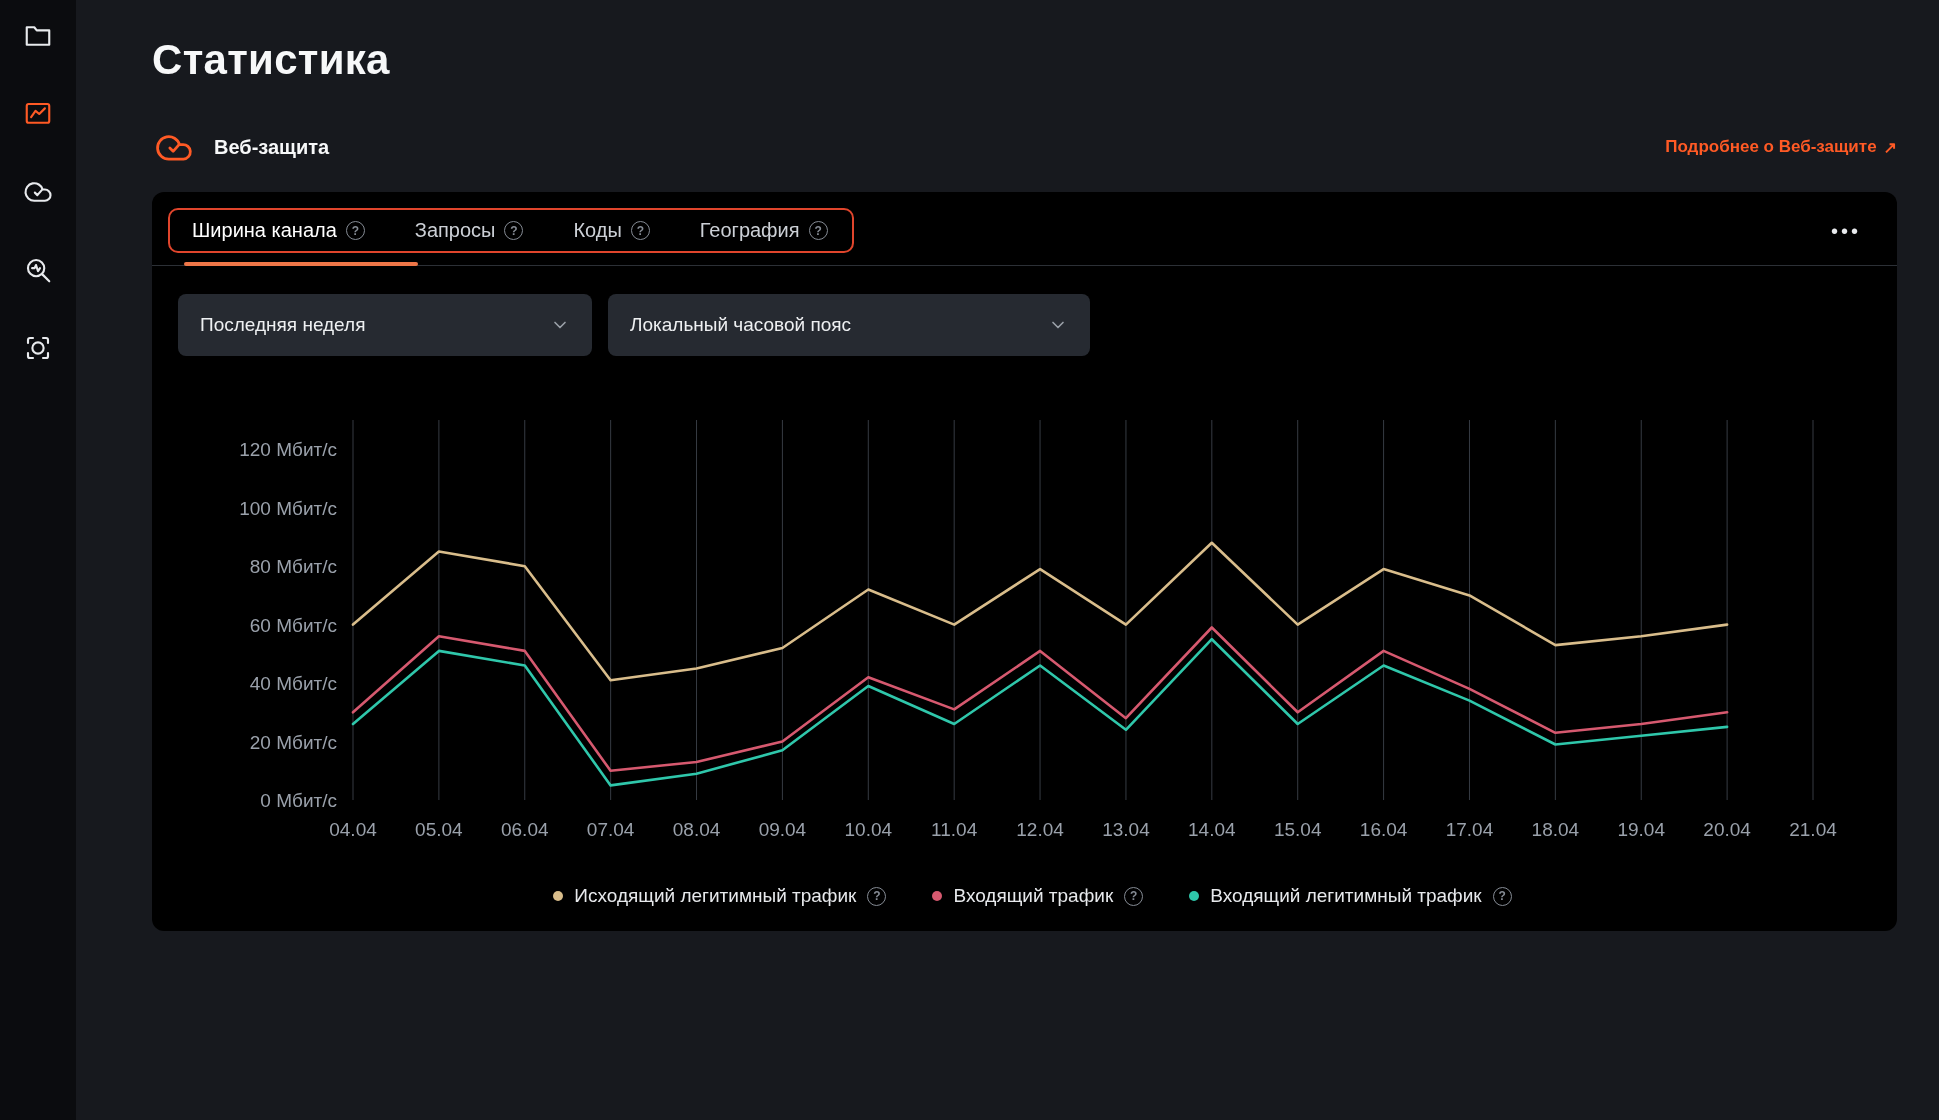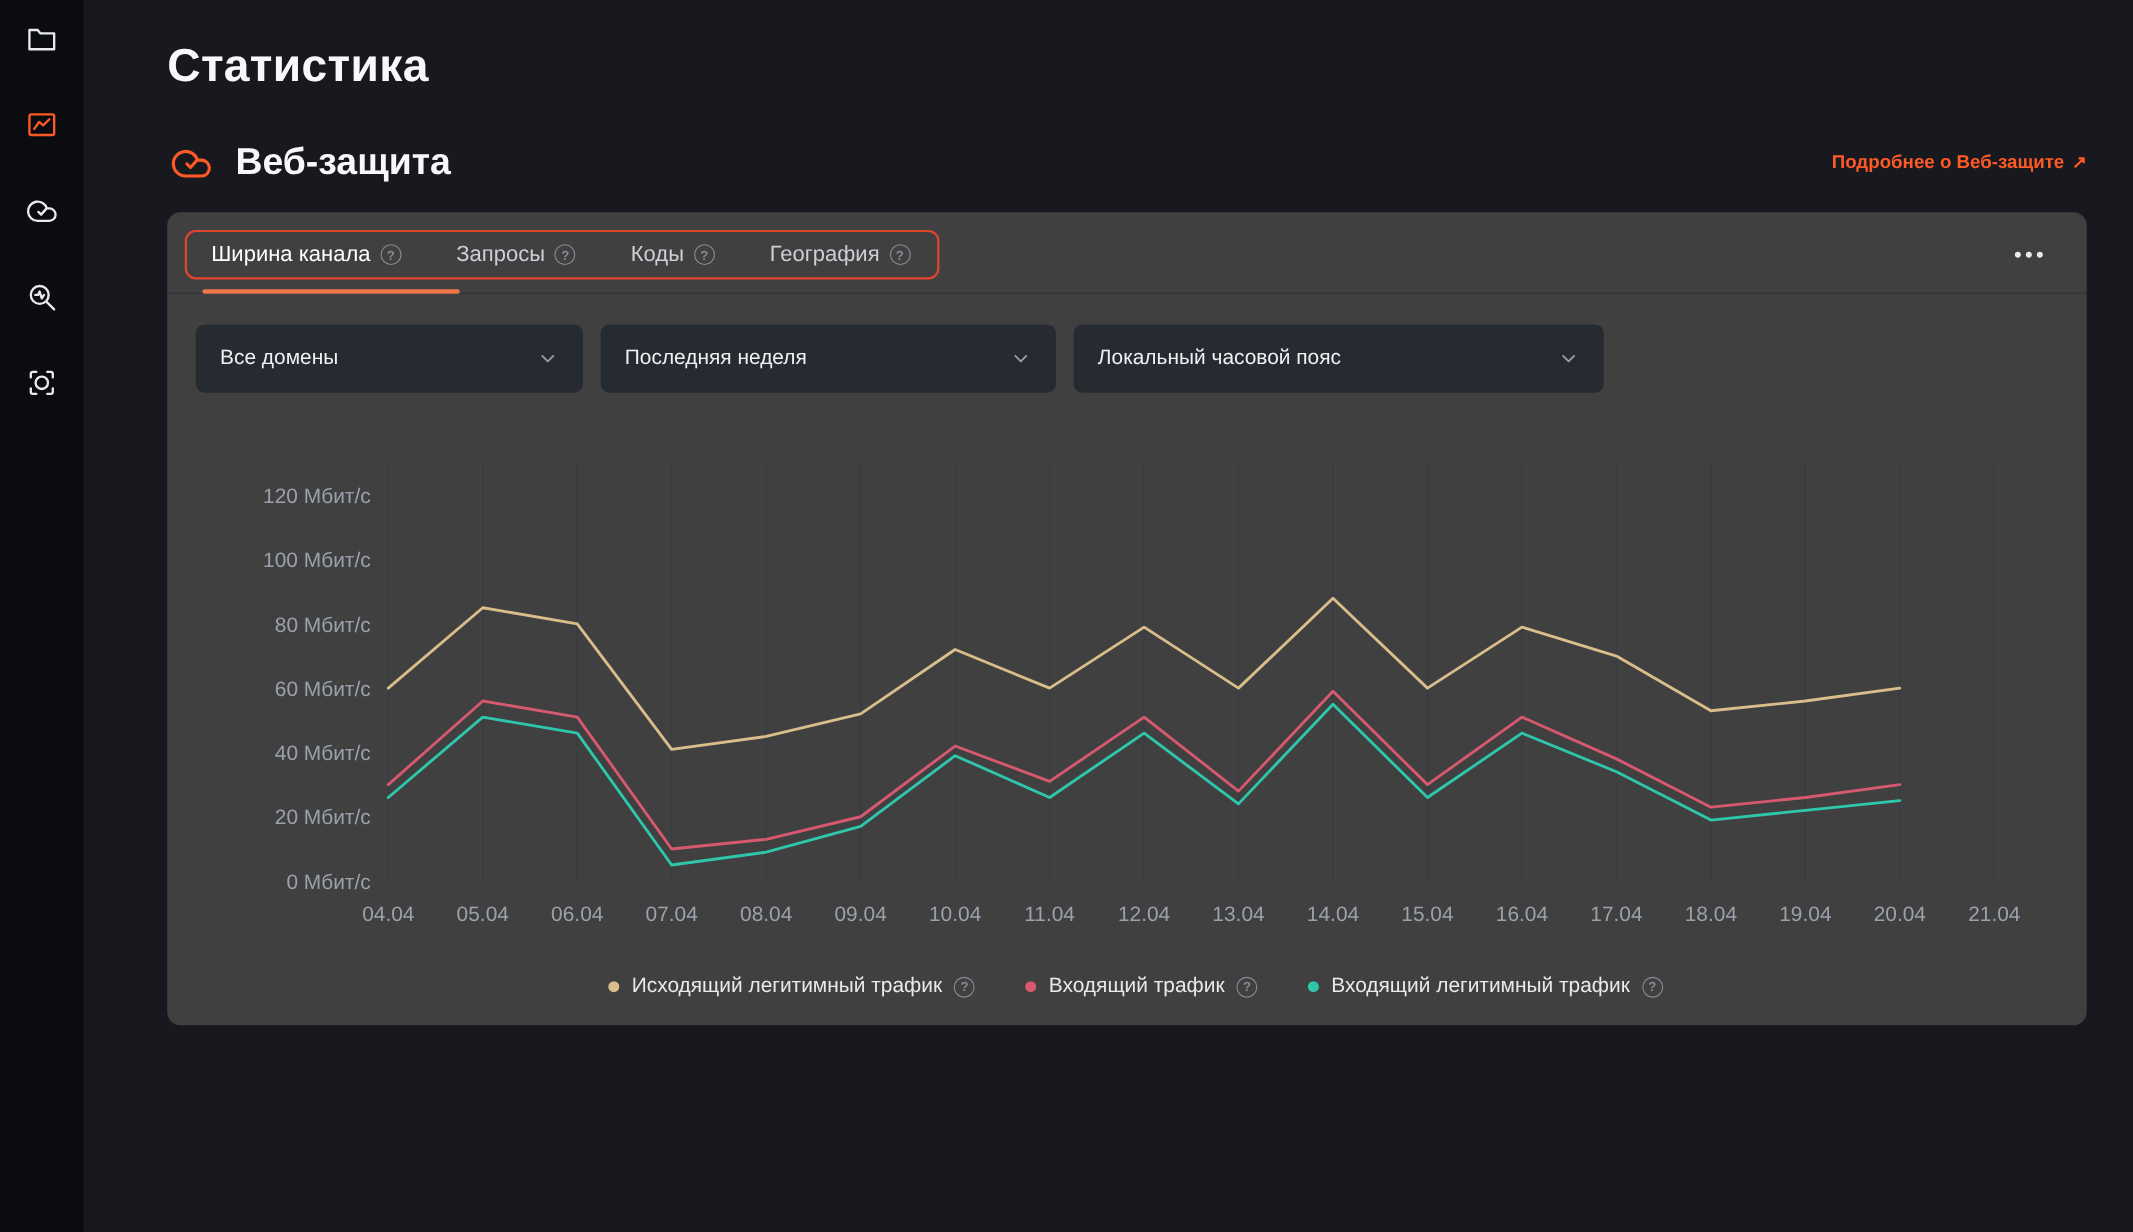--- a/index.html
+++ b/index.html
@@ -24,36 +24,36 @@
   .side-item svg { width: 30px; height: 30px; }
 
   
   .content { flex: 1; padding: 30px 42px 0 76px; }
   .page-title { font-size: 42px; font-weight: 600; letter-spacing: .3px; color: #f7f8f9; margin-top: 6px; }
 
   .section-row { display: flex; justify-content: space-between; align-items: center; margin-top: 44px; }
   .section-left { display: flex; align-items: center; gap: 18px; }
   .section-left .cloud-badge { width: 44px; height: 38px; color: #ff5a25; display: flex; align-items: center; }
   .section-left .cloud-badge svg { width: 44px; height: 38px; }
-  .section-title { font-size: 34px; font-weight: 600; color: #f7f8f9; }
+  .section-title { font-size: 20px; font-weight: 600; color: #f7f8f9; }
   .details-link { display: inline-flex; align-items: center; gap: 7px; color: #ff5a25; font-size: 17px; font-weight: 700; text-decoration: none; cursor: pointer; }
   .details-link .arrow { font-size: 16px; }
 
   
   .tabs { display: inline-flex; align-items: center; background: #1e2127; border-radius: 10px; padding: 6px; margin-top: 38px; }
   .tab { padding: 0 28px; height: 46px; line-height: 46px; border-radius: 8px; font-size: 17px; font-weight: 700; color: #eef0f2; cursor: pointer; white-space: nowrap; }
   .tab.dim { color: #83898f; }
   .tab.active { background: #3d424a; color: #ffffff; position: relative; }
   .tab.active::after {
     content: ""; position: absolute; inset: -6px;
     border: 2.5px solid #e0452c; border-radius: 11px; pointer-events: none;
   }
 
   
-  .panel { margin-top: 26px; background: #404040; border-radius: 12px; padding-bottom: 24px; }
+  .panel { margin-top: 26px; background: #000000; border-radius: 12px; padding-bottom: 24px; }
   .panel-header { display: flex; justify-content: space-between; align-items: center; padding: 16px 30px 12px 16px; }
   .subtab-box {
     display: inline-flex; align-items: center; gap: 50px;
     border: 2.5px solid #e0452c; border-radius: 10px; padding: 9px 24px 9px 22px;
   }
   .subtab { display: inline-flex; align-items: center; gap: 9px; font-size: 20px; color: #ccd0d6; cursor: pointer; white-space: nowrap; }
   .subtab.active { color: #ffffff; font-weight: 500; }
   .q-circle {
     width: 19px; height: 19px; border: 1.5px solid #858b94; border-radius: 50%;
     color: #858b94; font-size: 12px; font-weight: 700;
@@ -176,28 +176,20 @@
             <span class="q-circle">?</span>
           </div>
         </div>
         <button class="ellipsis-btn">•••</button>
       </div>
       <div class="header-divider">
         <span class="active-underline"></span>
       </div>
 
       <div class="filters">
-        <div class="dropdown dd1">
-          <span class="value">Все домены</span>
-          <span class="chev">
-            <svg viewBox="0 0 24 24" fill="none" stroke="currentColor" stroke-width="2" stroke-linecap="round" stroke-linejoin="round">
-                <polyline points="6 9 12 15 18 9"></polyline>
-              </svg>
-          </span>
-        </div>
         <div class="dropdown dd2">
           <span class="value">Последняя неделя</span>
           <span class="chev">
             <svg viewBox="0 0 24 24" fill="none" stroke="currentColor" stroke-width="2" stroke-linecap="round" stroke-linejoin="round">
                 <polyline points="6 9 12 15 18 9"></polyline>
               </svg>
           </span>
         </div>
         <div class="dropdown dd3">
           <span class="value">Локальный часовой пояс</span>

